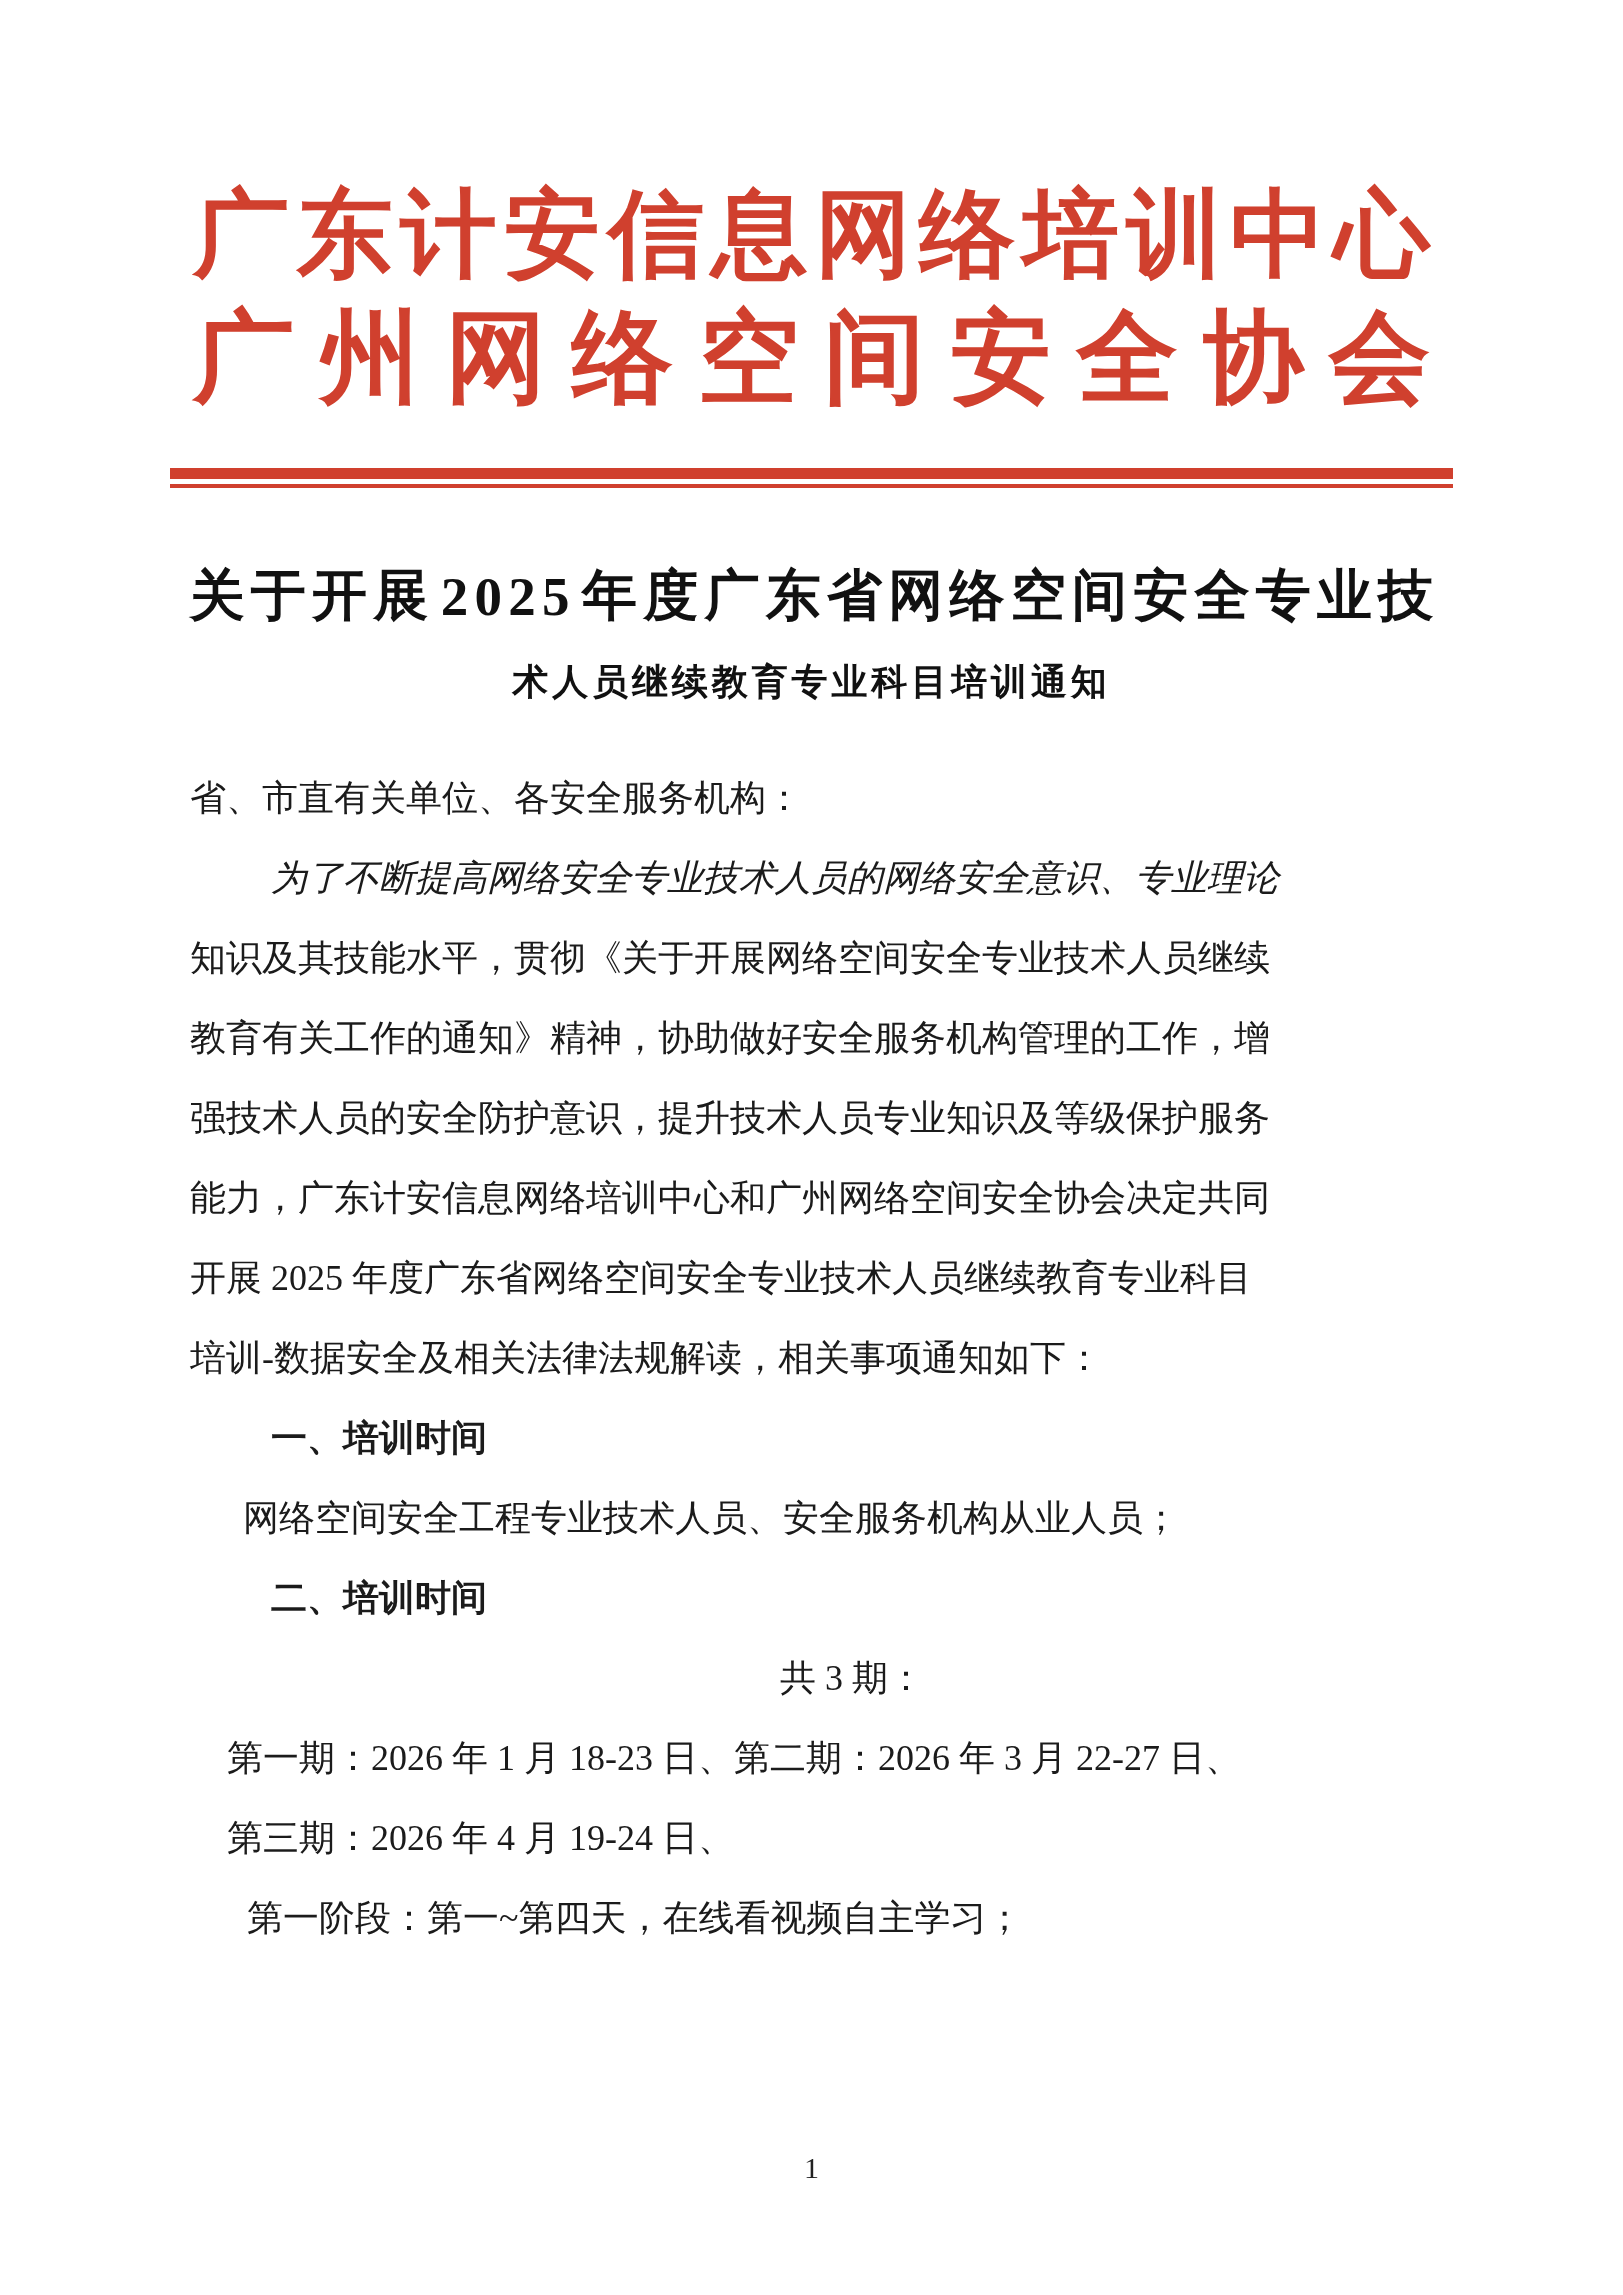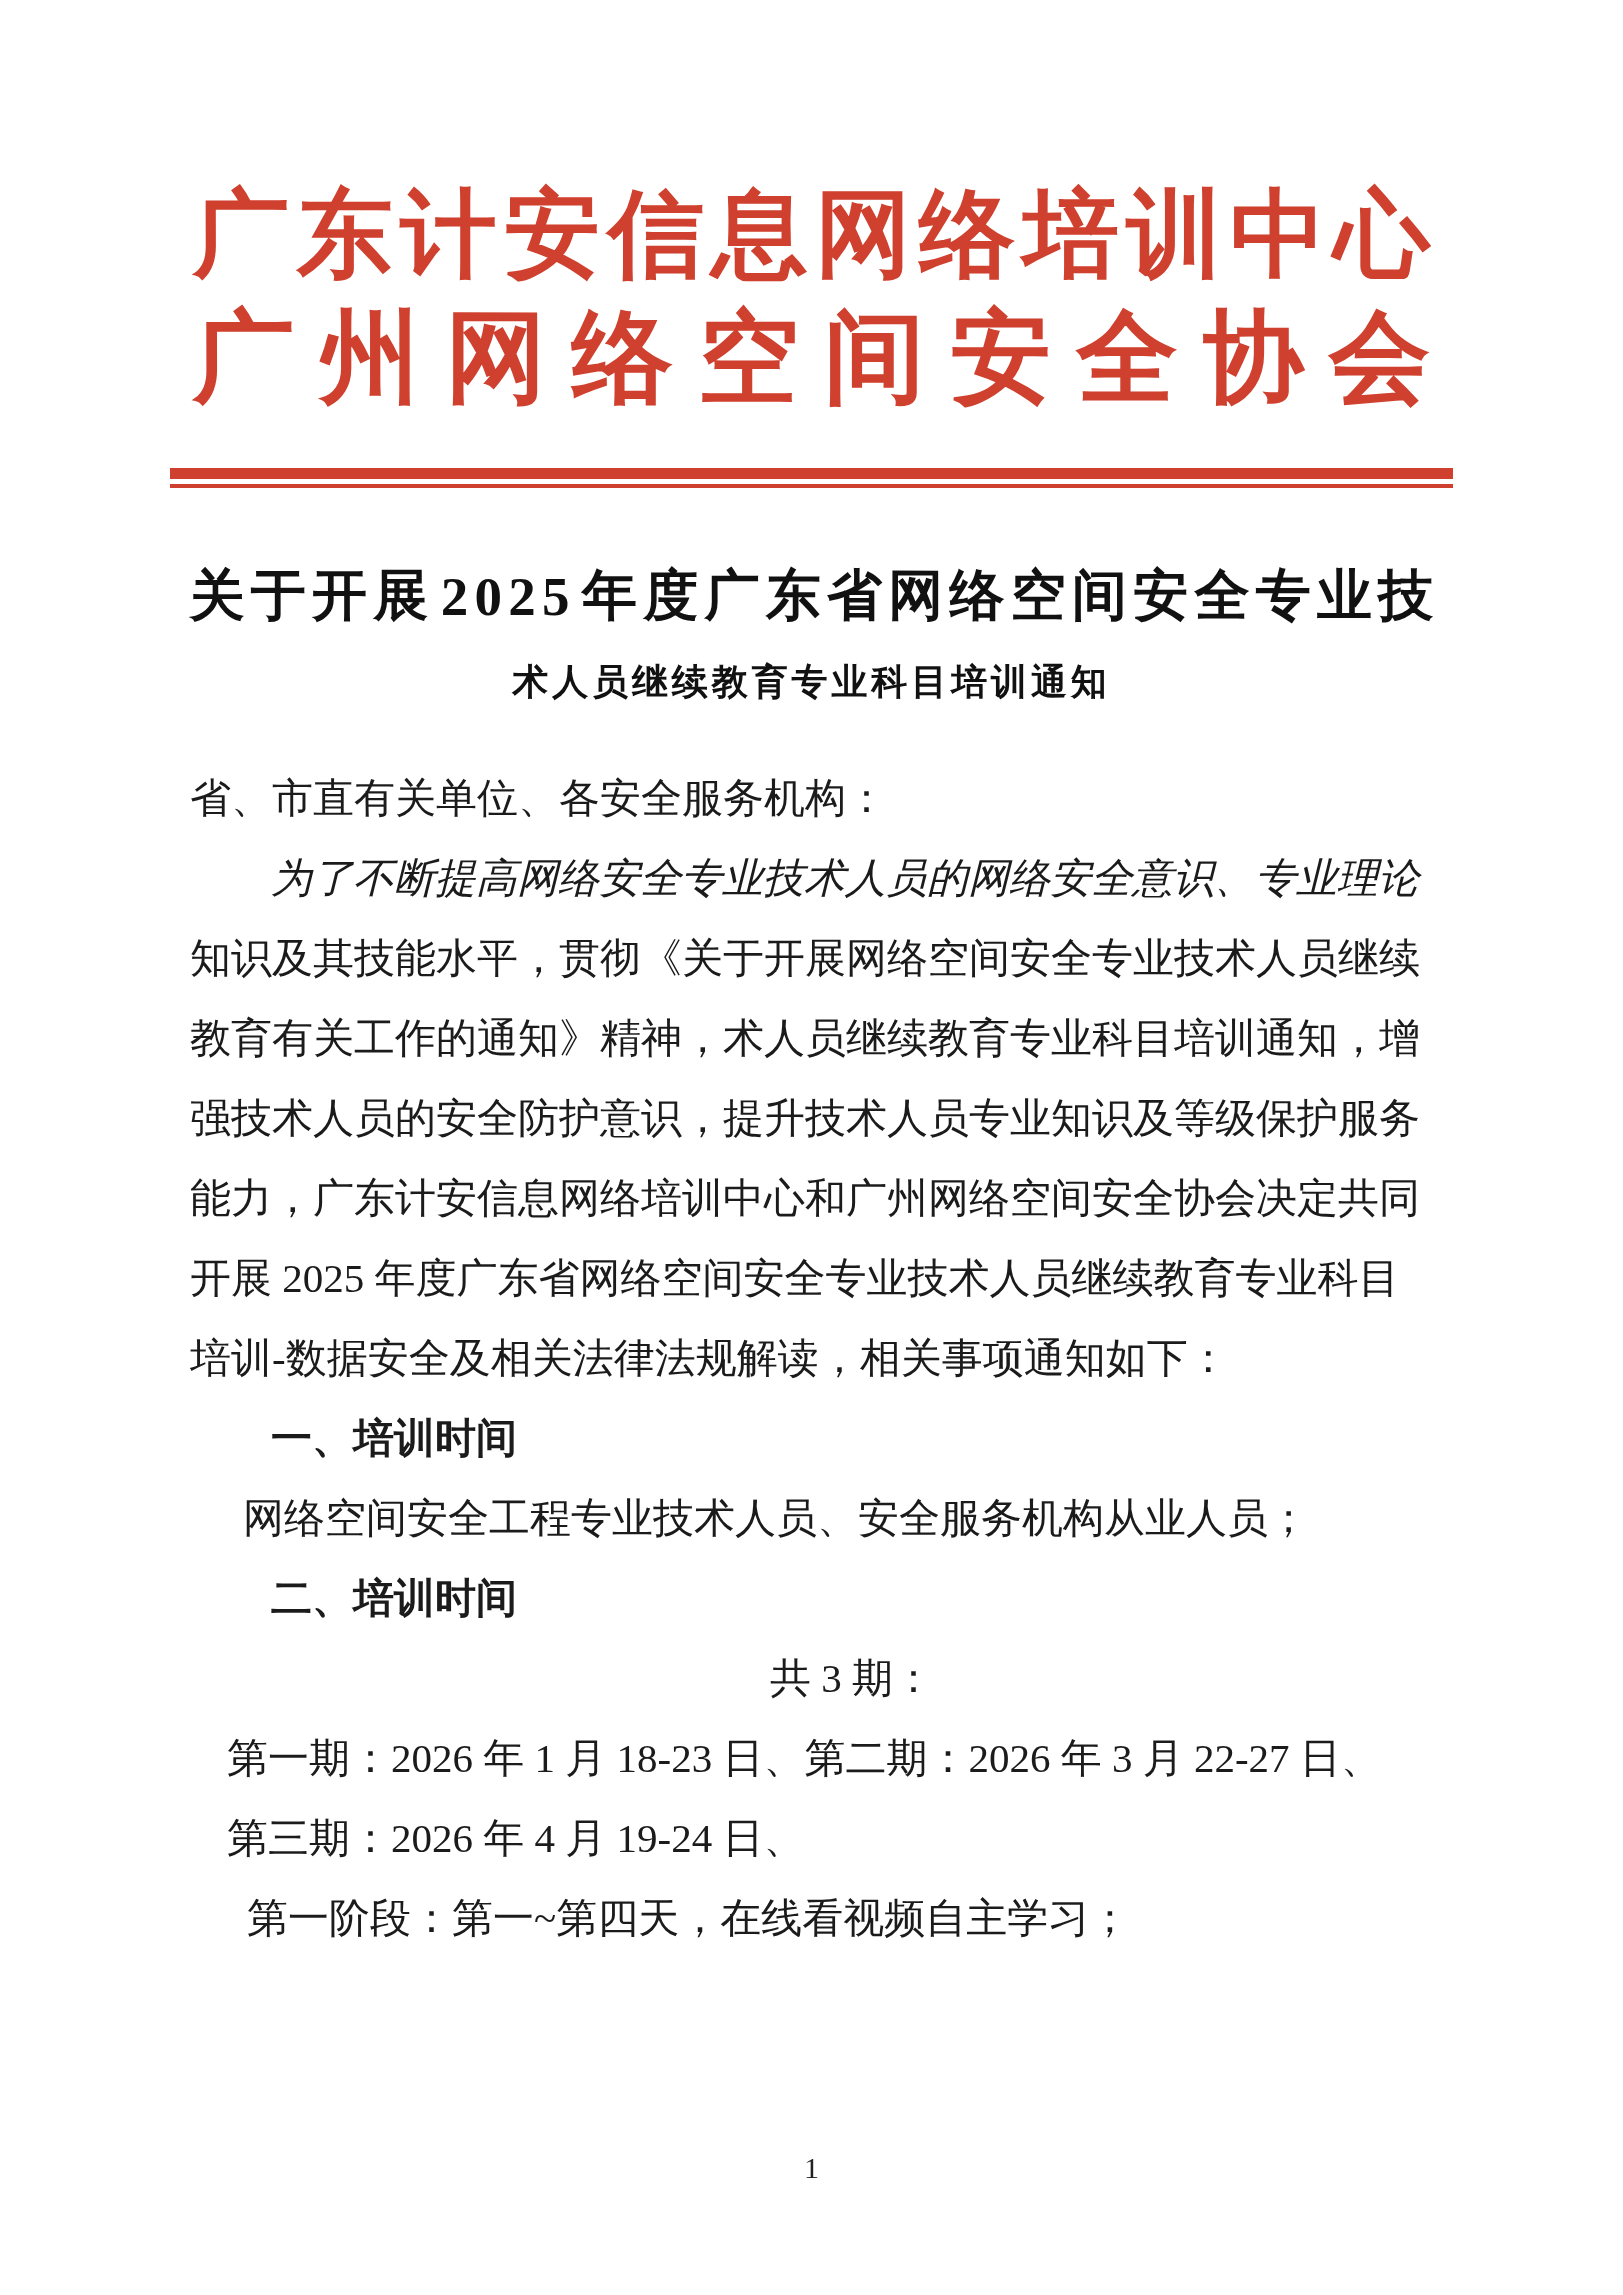--- a/index.html
+++ b/index.html
@@ -58,21 +58,21 @@
     text-align: center;
     font-size: 36px;
     height: 86px;
     line-height: 86px;
     letter-spacing: 3.9px;
     white-space: nowrap;
   }
   
   .doc-body {
     margin: 33px 190px 0 190px;
-    font-size: 41px;
+    font-size: 36px;
   }
   .line {
     height: 80px;
     line-height: 80px;
     white-space: nowrap;
   }
   .bold-line {
     font-family: "Liberation Sans", "DejaVu Sans", sans-serif;
     font-weight: bold;
   }
@@ -153,21 +153,21 @@
         <span>业</span>
         <span>技</span>
       </div>
     <div class="title-line-2">术人员继续教育专业科目培训通知</div>
   </div>
 
   <div class="doc-body">
       <div class="line" style="padding-left: 0px;">省、市直有关单位、各安全服务机构：</div>
       <div class="line" style="padding-left: 81px; font-style: italic;">为了不断提高网络安全专业技术人员的网络安全意识、专业理论</div>
       <div class="line" style="padding-left: 0px;">知识及其技能水平，贯彻《关于开展网络空间安全专业技术人员继续</div>
-      <div class="line" style="padding-left: 0px;">教育有关工作的通知》精神，术人员继续教育专业科目培训通知，增</div>
+      <div class="line" style="padding-left: 0px;">教育有关工作的通知》精神，协助做好安全服务机构管理的工作，增</div>
       <div class="line" style="padding-left: 0px;">强技术人员的安全防护意识，提升技术人员专业知识及等级保护服务</div>
       <div class="line" style="padding-left: 0px;">能力，广东计安信息网络培训中心和广州网络空间安全协会决定共同</div>
       <div class="line" style="padding-left: 0px;">开展 2025 年度广东省网络空间安全专业技术人员继续教育专业科目</div>
       <div class="line" style="padding-left: 0px;">培训-数据安全及相关法律法规解读，相关事项通知如下：</div>
       <div class="line bold-line" style="padding-left: 81px;">一、培训时间</div>
       <div class="line" style="padding-left: 53px;">网络空间安全工程专业技术人员、安全服务机构从业人员；</div>
       <div class="line bold-line" style="padding-left: 81px;">二、培训时间</div>
       <div class="line" style="padding-left: 81px; text-align: center;">共 3 期：</div>
       <div class="line" style="padding-left: 37px;">第一期：2026 年 1 月 18-23 日、第二期：2026 年 3 月 22-27 日、</div>
       <div class="line" style="padding-left: 37px;">第三期：2026 年 4 月 19-24 日、</div>

